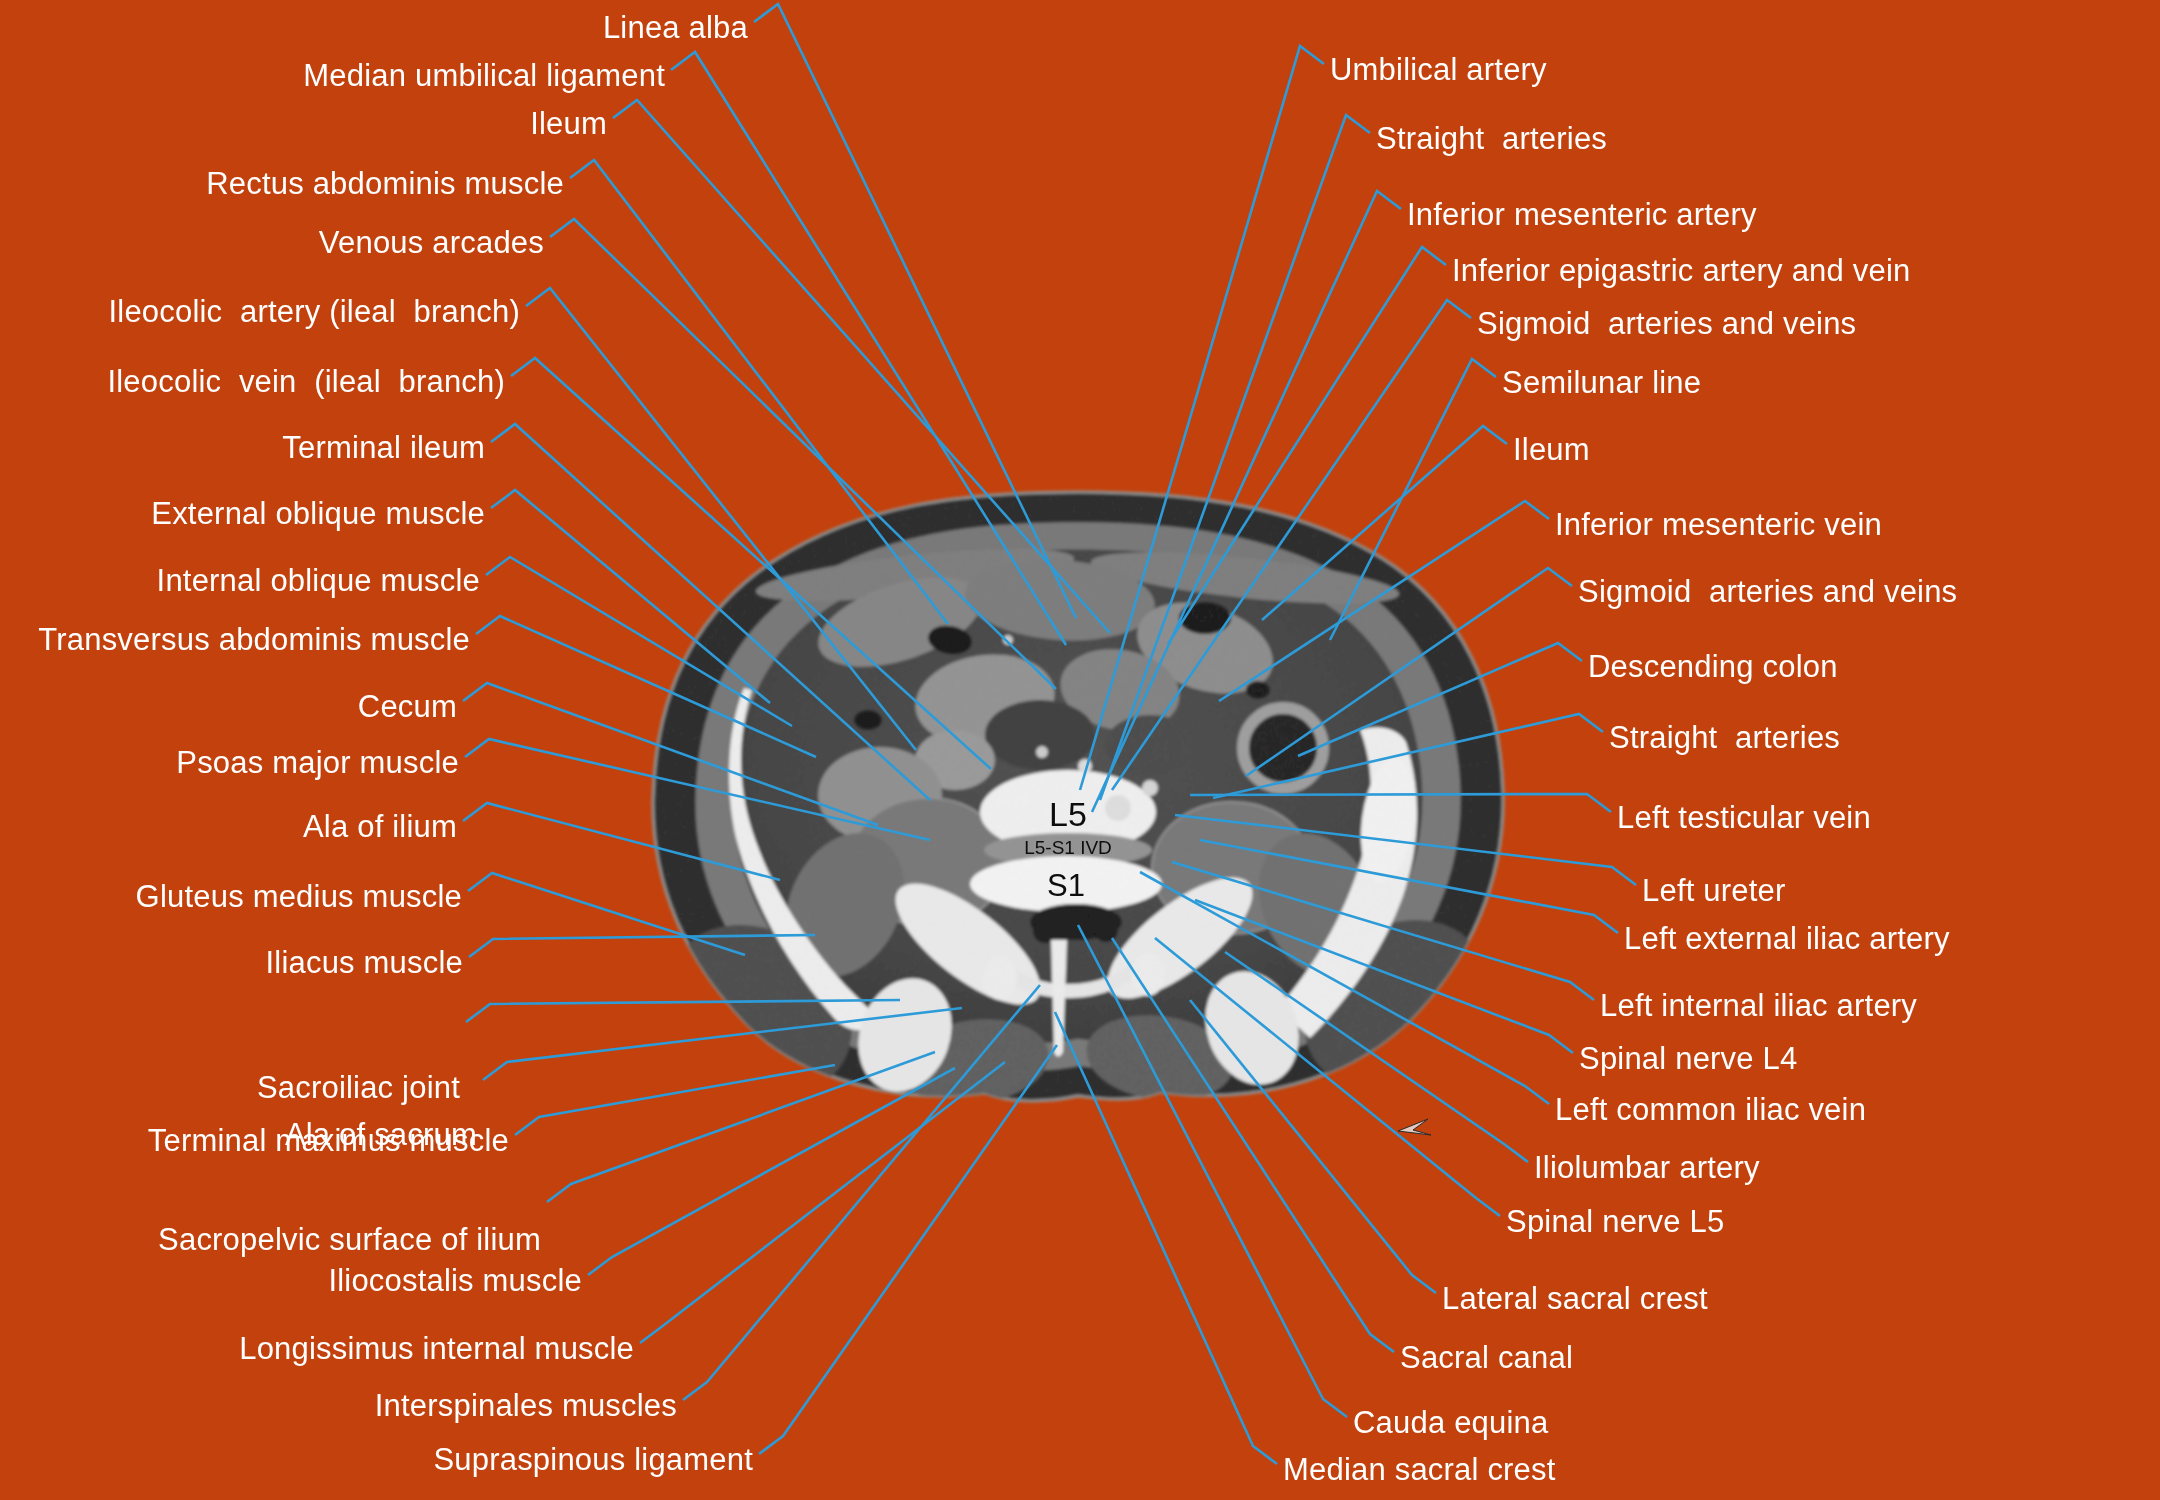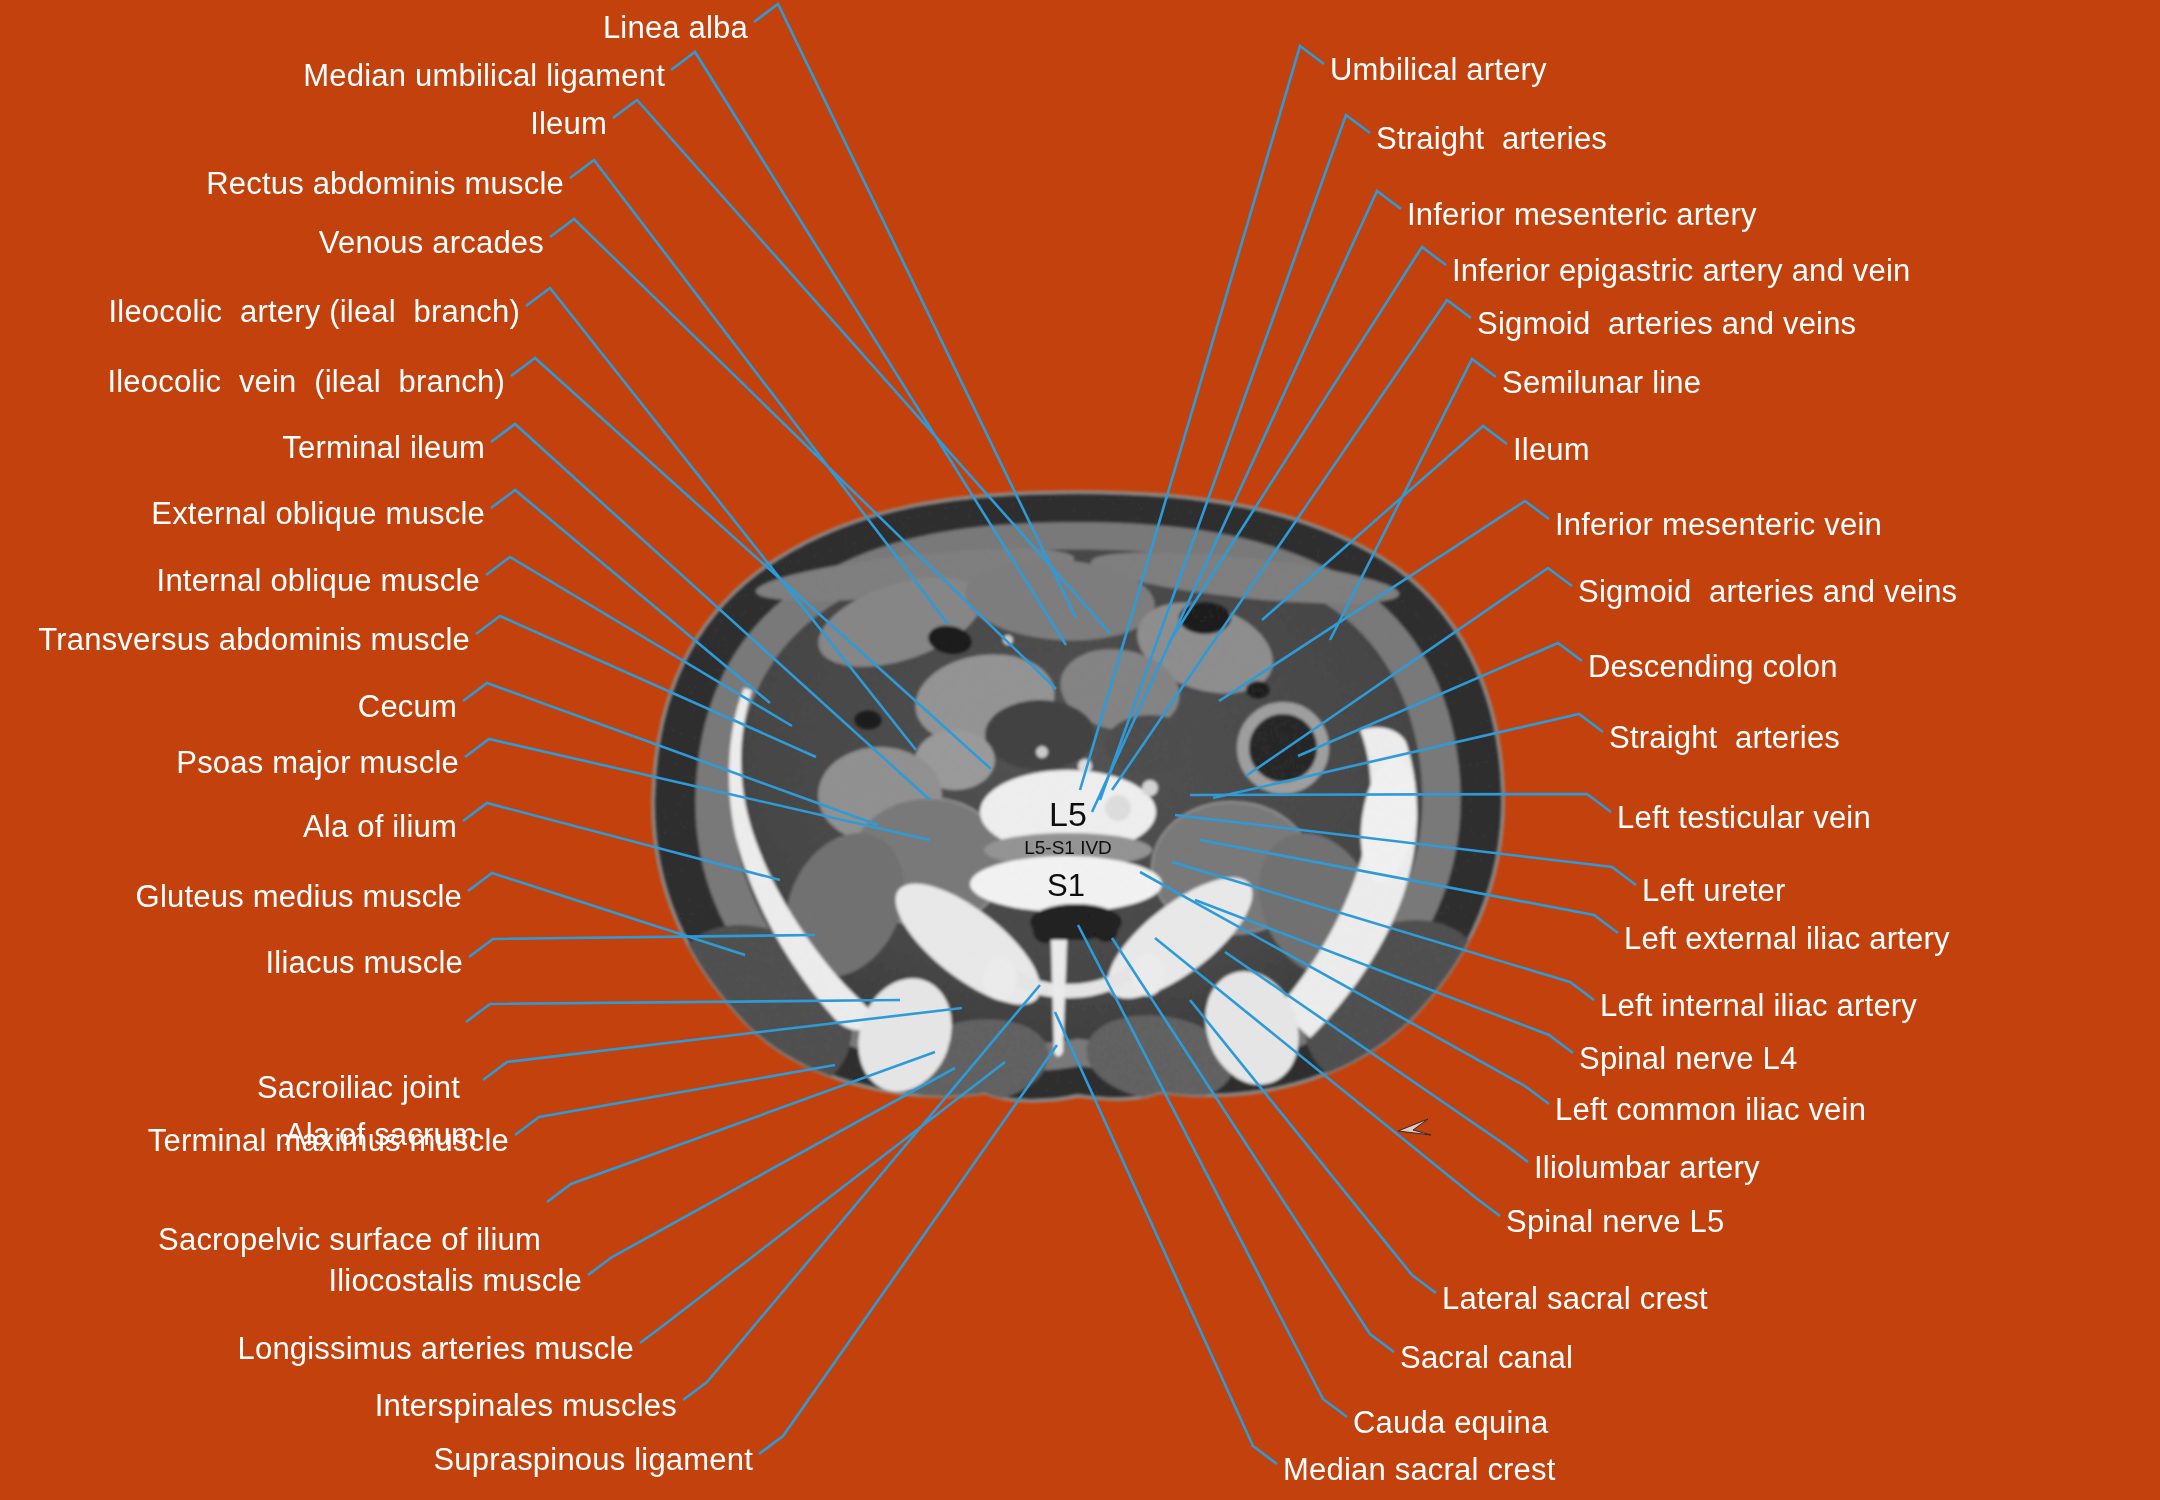--- a/index.html
+++ b/index.html
@@ -202,21 +202,21 @@
       <div class="label left" style="right: 1703px; top: 707px;">Cecum</div>
       <div class="label left" style="right: 1701px; top: 763px;">Psoas major muscle</div>
       <div class="label left" style="right: 1703px; top: 827px;">Ala of ilium</div>
       <div class="label left" style="right: 1698px; top: 897px;">Gluteus medius muscle</div>
       <div class="label left" style="right: 1697px; top: 963px;">Iliacus muscle</div>
       <div class="label left" style="right: 1700px; top: 1080px; margin-top: 8px;">Sacroiliac joint</div>
       <div class="label left" style="right: 1683px; top: 1135px;">Ala of sacrum</div>
       <div class="label left" style="right: 1651px; top: 1141px;">Terminal maximus muscle</div>
       <div class="label left" style="right: 1619px; top: 1208px; margin-top: 32px;">Sacropelvic surface of ilium</div>
       <div class="label left" style="right: 1578px; top: 1281px;">Iliocostalis muscle</div>
-      <div class="label left" style="right: 1526px; top: 1349px;">Longissimus arteries muscle</div>
+      <div class="label left" style="right: 1526px; top: 1349px;">Longissimus internal muscle</div>
       <div class="label left" style="right: 1483px; top: 1406px;">Interspinales muscles</div>
       <div class="label left" style="right: 1407px; top: 1460px;">Supraspinous ligament</div>
       <div class="label right" style="left: 1330px; top: 70px;">Umbilical artery</div>
       <div class="label right" style="left: 1376px; top: 139px;">Straight  arteries</div>
       <div class="label right" style="left: 1407px; top: 215px;">Inferior mesenteric artery</div>
       <div class="label right" style="left: 1452px; top: 271px;">Inferior epigastric artery and vein</div>
       <div class="label right" style="left: 1477px; top: 324px;">Sigmoid  arteries and veins</div>
       <div class="label right" style="left: 1502px; top: 383px;">Semilunar line</div>
       <div class="label right" style="left: 1513px; top: 450px;">Ileum</div>
       <div class="label right" style="left: 1555px; top: 525px;">Inferior mesenteric vein</div>

